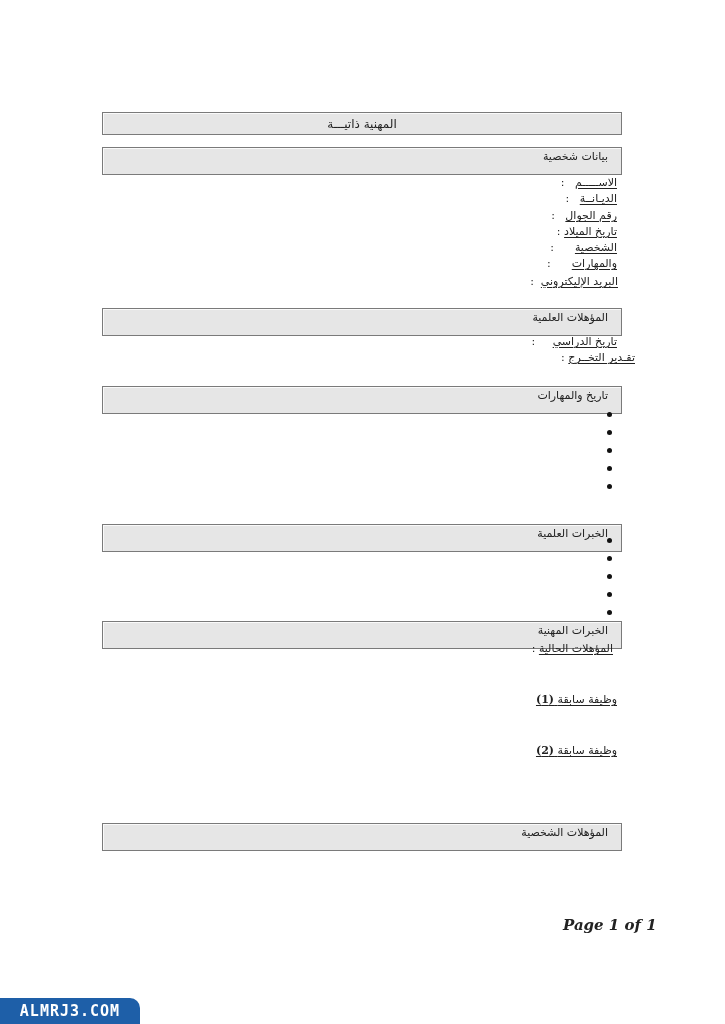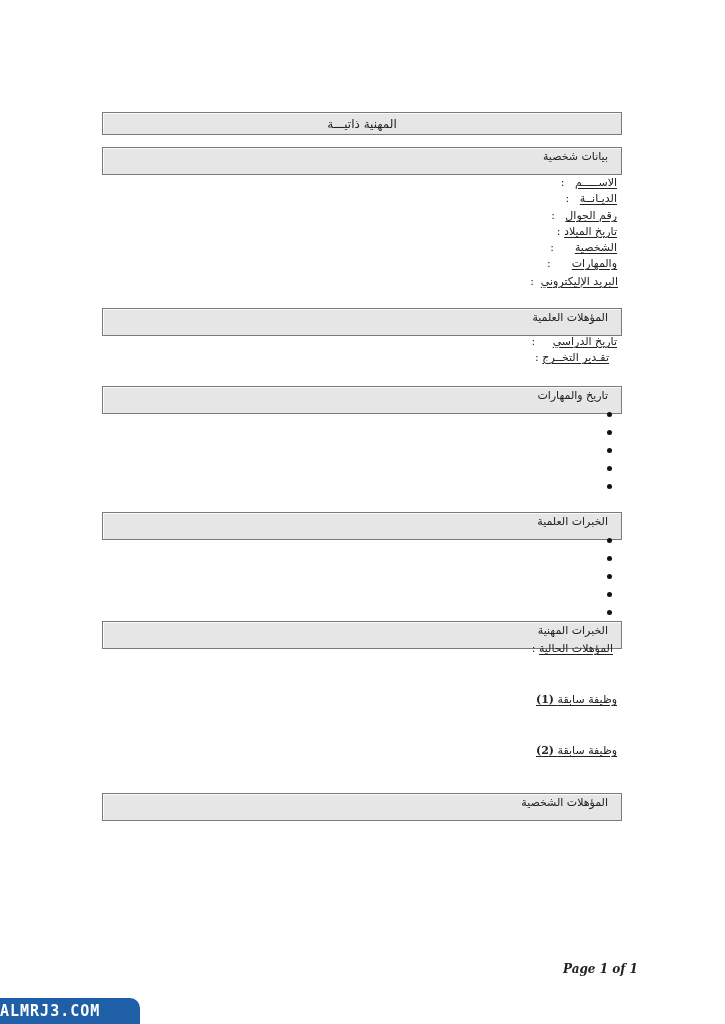--- a/index.html
+++ b/index.html
@@ -10,62 +10,62 @@
   .box {
     position:absolute; left:102px; width:520px; background:#e6e6e6;
     border:1px solid #7a7a7a; box-shadow: inset 1px 1px 0 #fafafa;
     box-sizing:border-box; direction:rtl; font-size:11px; color:#222;
   }
   .box.title { top:112px; height:23px; text-align:center; line-height:22px; font-size:12px; }
   .box.sec { height:28px; line-height:18px; padding-right:13px; }
   .rtl { position:absolute; direction:rtl; font-size:11px; line-height:16px; color:#222; white-space:nowrap; }
   .fld u, .u { text-decoration:underline; text-underline-offset:2px; }
   .bullet { position:absolute; left:607px; width:5px; height:5px; border-radius:50%; background:#111; }
-  .page { position:absolute; left:563px; top:962px; font-family:"DejaVu Serif", serif; font-style:italic; font-weight:bold; font-size:12px; color:#222; }
+  .page { position:absolute; left:563px; top:916px; font-family:"DejaVu Serif", serif; font-style:italic; font-weight:bold; font-size:15px; color:#222; }
   .wm {
     position:absolute; left:0; top:998px; width:140px; height:26px; background:#1e5fa8;
     border-radius:0 10px 0 0; color:#fff; font-family:"DejaVu Sans Mono", monospace; font-weight:bold;
-    font-size:15px; line-height:26px; text-align:left; letter-spacing:1px;
+    font-size:15px; line-height:26px; text-align:center; letter-spacing:1px;
   }
 </style>
 </head>
 <body>
 
 <div class="box title">المهنية ذاتيـــة</div>
 
 <div class="box sec" style="top:147px">بيانات شخصية</div>
 
 <div class="rtl" style="right:108px;top:175px"><span class="u">الاســـــم</span>&nbsp;&nbsp;&nbsp;<span>:</span></div>
 <div class="rtl" style="right:108px;top:191px"><span class="u">الديـانــة</span>&nbsp;&nbsp;&nbsp;<span>:</span></div>
 <div class="rtl" style="right:108px;top:208px"><span class="u">رقم الجوال</span>&nbsp;&nbsp;&nbsp;<span>:</span></div>
 <div class="rtl" style="right:108px;top:224px"><span class="u">تاريخ الميلاد</span>&nbsp;<span>:</span></div>
 <div class="rtl" style="right:108px;top:240px"><span class="u">الشخصية</span>&nbsp;&nbsp;&nbsp;&nbsp;&nbsp;&nbsp;<span>:</span></div>
 <div class="rtl" style="right:108px;top:256px"><span class="u">والمهارات</span>&nbsp;&nbsp;&nbsp;&nbsp;&nbsp;&nbsp;<span>:</span></div>
 <div class="rtl" style="right:107px;top:274px"><span class="u">البريد الإليكتروني</span>&nbsp;&nbsp;<span>:</span></div>
 
 <div class="box sec" style="top:308px">المؤهلات العلمية</div>
 <div class="rtl" style="right:108px;top:334px"><span class="u">تاريخ الدراسي</span>&nbsp;&nbsp;&nbsp;&nbsp;&nbsp;<span>:</span></div>
-<div class="rtl" style="right:116px;top:350px"><span class="u">تقـدير التخــرج</span>&nbsp;<span>:</span></div>
+<div class="rtl" style="right:90px;top:350px"><span class="u">تقـدير التخــرج</span>&nbsp;<span>:</span></div>
 
 <div class="box sec" style="top:386px">تاريخ والمهارات</div>
 <div class="bullet" style="top:412px"></div>
 <div class="bullet" style="top:430px"></div>
 <div class="bullet" style="top:448px"></div>
 <div class="bullet" style="top:466px"></div>
 <div class="bullet" style="top:484px"></div>
 
-<div class="box sec" style="top:512px">الخبرات العلمية</div>
+<div class="box sec" style="top:524px">الخبرات العلمية</div>
 <div class="bullet" style="top:538px"></div>
 <div class="bullet" style="top:556px"></div>
 <div class="bullet" style="top:574px"></div>
 <div class="bullet" style="top:592px"></div>
 <div class="bullet" style="top:610px"></div>
 
 <div class="box sec" style="top:621px">الخبرات المهنية</div>
 <div class="rtl" style="right:112px;top:641px"><span class="u">المؤهلات الحالية</span>&nbsp;<span>:</span></div>
 <div class="rtl" style="right:108px;top:692px"><span class="u"><span>وظيفة سابقة</span> <b style="font-family:'DejaVu Serif',serif">(1)</b></span></div>
 <div class="rtl" style="right:108px;top:743px"><span class="u"><span>وظيفة سابقة</span> <b style="font-family:'DejaVu Serif',serif">(2)</b></span></div>
 
-<div class="box sec" style="top:793px">المؤهلات الشخصية</div>
+<div class="box sec" style="top:823px">المؤهلات الشخصية</div>
 
 <div class="page">Page 1 of 1</div>
 
 <div class="wm">ALMRJ3.COM</div>
 
 </body></html>

